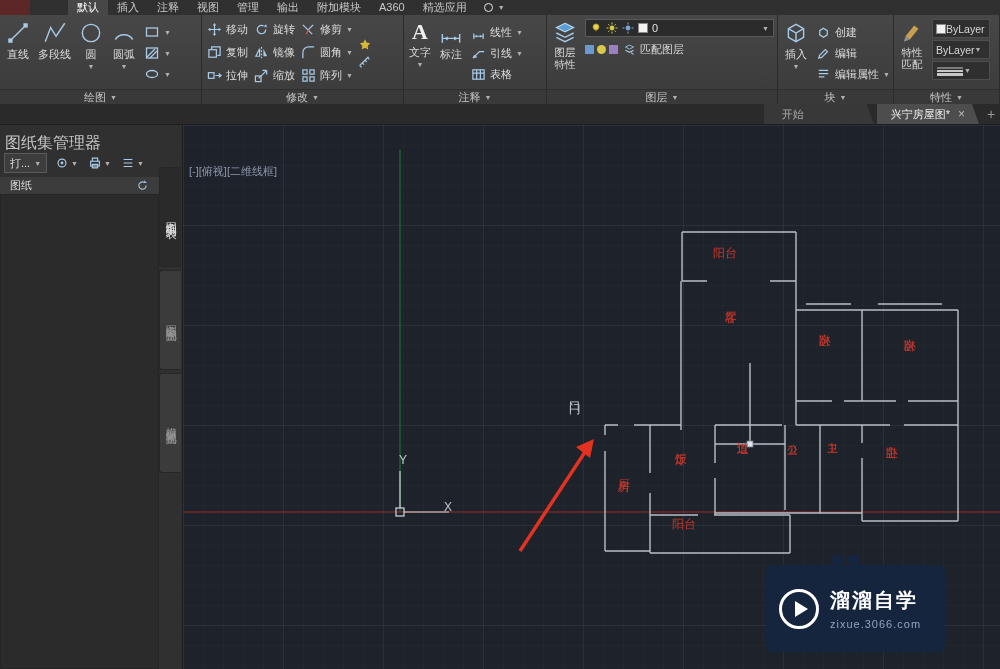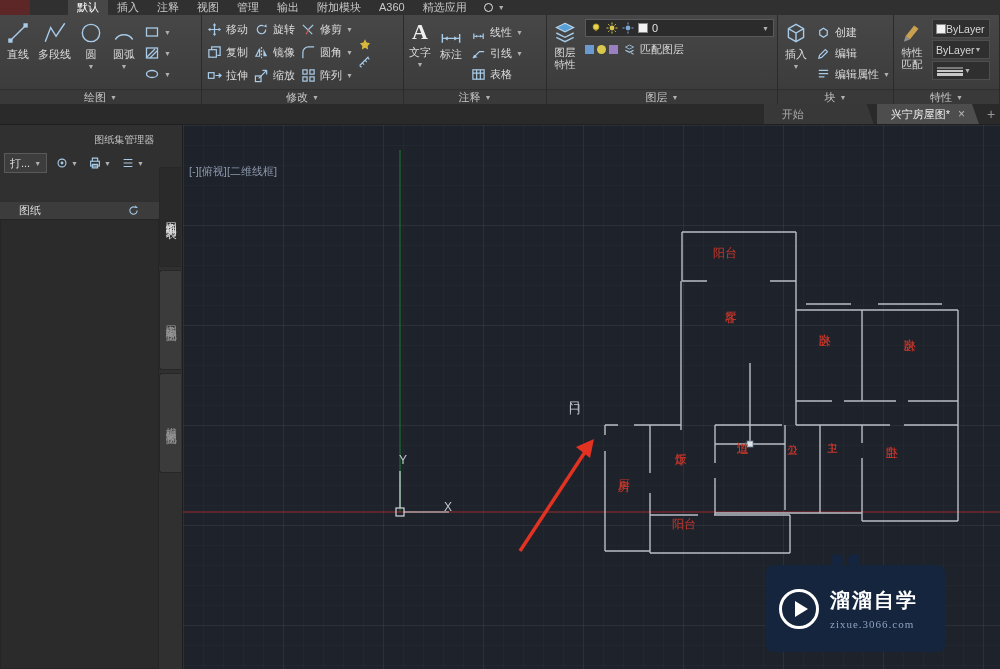--- a/index.html
+++ b/index.html
@@ -42,25 +42,25 @@
   .ftab {display:flex; align-items:center; gap:8px; font-size:11px; color:#aaa; background:#383838; padding:0 14px; margin-right:3px; clip-path:polygon(0 0, calc(100% - 7px) 0, 100% 100%, 0 100%);}
   .ftab.start {width:110px; padding-left:18px;}
   .ftab.active {background:#4d4d4d; color:#efefef;}
   .closex {color:#bbb; font-size:12px;}
   .addtab {width:18px; display:flex; align-items:center; justify-content:center; color:#999; font-size:14px;}
 
   
   .main {position:absolute; top:125px; left:0; width:1000px; height:544px; display:flex;}
   .sidebar {width:183px; background:#303030; display:flex; border-right:1px solid #1d1d1d;}
   .ssm-content {width:160px; display:flex; flex-direction:column; padding-top:6px;}
-  .ssm-title {font-size:10px; color:#c6c6c6; padding:2px 5px; height:18px;text-align:right;}
+  .ssm-title {font-size:16px; color:#c6c6c6; padding:2px 5px; height:18px;}
   .ssm-tools {display:flex; align-items:center; gap:6px; padding:3px 4px; height:28px;}
   .tool-open {border:1px solid #5a5a5a; background:#3d3d3d; color:#ddd; font-size:11px; height:20px; display:flex; align-items:center; padding:0 5px; gap:4px;}
   .tool-ic {display:flex; align-items:center; gap:2px; height:20px; padding:0 2px;}
-  .ssm-sheets {height:17px; background:#3c3c3c; margin-top:25px; font-size:11px; color:#ddd; padding:0 19px; display:flex; justify-content:space-between; align-items:center;}
+  .ssm-sheets {height:17px; background:#3c3c3c; margin-top:0; font-size:11px; color:#ddd; padding:0 10px; display:flex; justify-content:space-between; align-items:center;}
   .ssm-tree {flex:1; background:#2b2b2b; border:1px solid #252525; margin:0 0 0 0;}
   .vtabs {width:23px; display:flex; flex-direction:column; gap:3px; padding-top:42px;}
   .vtab {writing-mode:vertical-rl; text-orientation:upright; width:22px; height:100px; display:flex; align-items:center; justify-content:center; font-size:11px; letter-spacing:2px; background:#3b3b3b; color:#979797; border:1px solid #272727; border-right:none; border-radius:3px 0 0 3px;}
   .vtab.active {background:#2a2a2a; color:#e2e2e2;}
 
   
   .canvas {flex:1; position:relative; overflow:hidden; background-color:#1e222a;
     background-image:
       linear-gradient(rgba(255,255,255,.045) 1px, transparent 1px),
       linear-gradient(90deg, rgba(255,255,255,.045) 1px, transparent 1px),
@@ -73,21 +73,21 @@
   .rlab {position:absolute; color:#c8372b; font-size:12px; line-height:1.15; z-index:4; white-space:nowrap;}
   .rlab.v {writing-mode:vertical-rl; text-orientation:upright; letter-spacing:1px;}
   .rlab.small {font-size:10.5px;}
   .rlab.light {color:#c4cad2;}
   .axis {position:absolute; color:#c2c8d0; font-size:12px; z-index:4;}
   .axis-y {left:216px; top:328px;}
   .axis-x {left:261px; top:375px;}
 
   
   .wm-dot {position:absolute; width:12px; height:12px; border-radius:50%; background:#152540; z-index:4;}
-  .wm {position:absolute; left:583px; top:440px; width:179px; height:87px; background:#15253e; border-radius:7px; display:flex; align-items:center; gap:11px; padding:0 13px; z-index:5;font-family:Liberation Serif, serif;}
+  .wm {position:absolute; left:583px; top:440px; width:179px; height:87px; background:#15253e; border-radius:7px; display:flex; align-items:center; gap:11px; padding:0 13px; z-index:5;}
   .wm-logo {width:40px; height:40px; border:3px solid #fff; border-radius:50%; display:flex; align-items:center; justify-content:center; flex:none;}
   .wm-play {width:0; height:0; border-left:13px solid #fff; border-top:8px solid transparent; border-bottom:8px solid transparent; margin-left:4px;}
   .wm-brand {font-size:20px; font-weight:bold; color:#fff; letter-spacing:2px;}
   .wm-url {font-size:11px; color:#8fa3c0; letter-spacing:1px; margin-top:4px;}
 </style>
 </head>
 <body>
 
 <div class="tabrow">
   <div class="appstub"></div>

